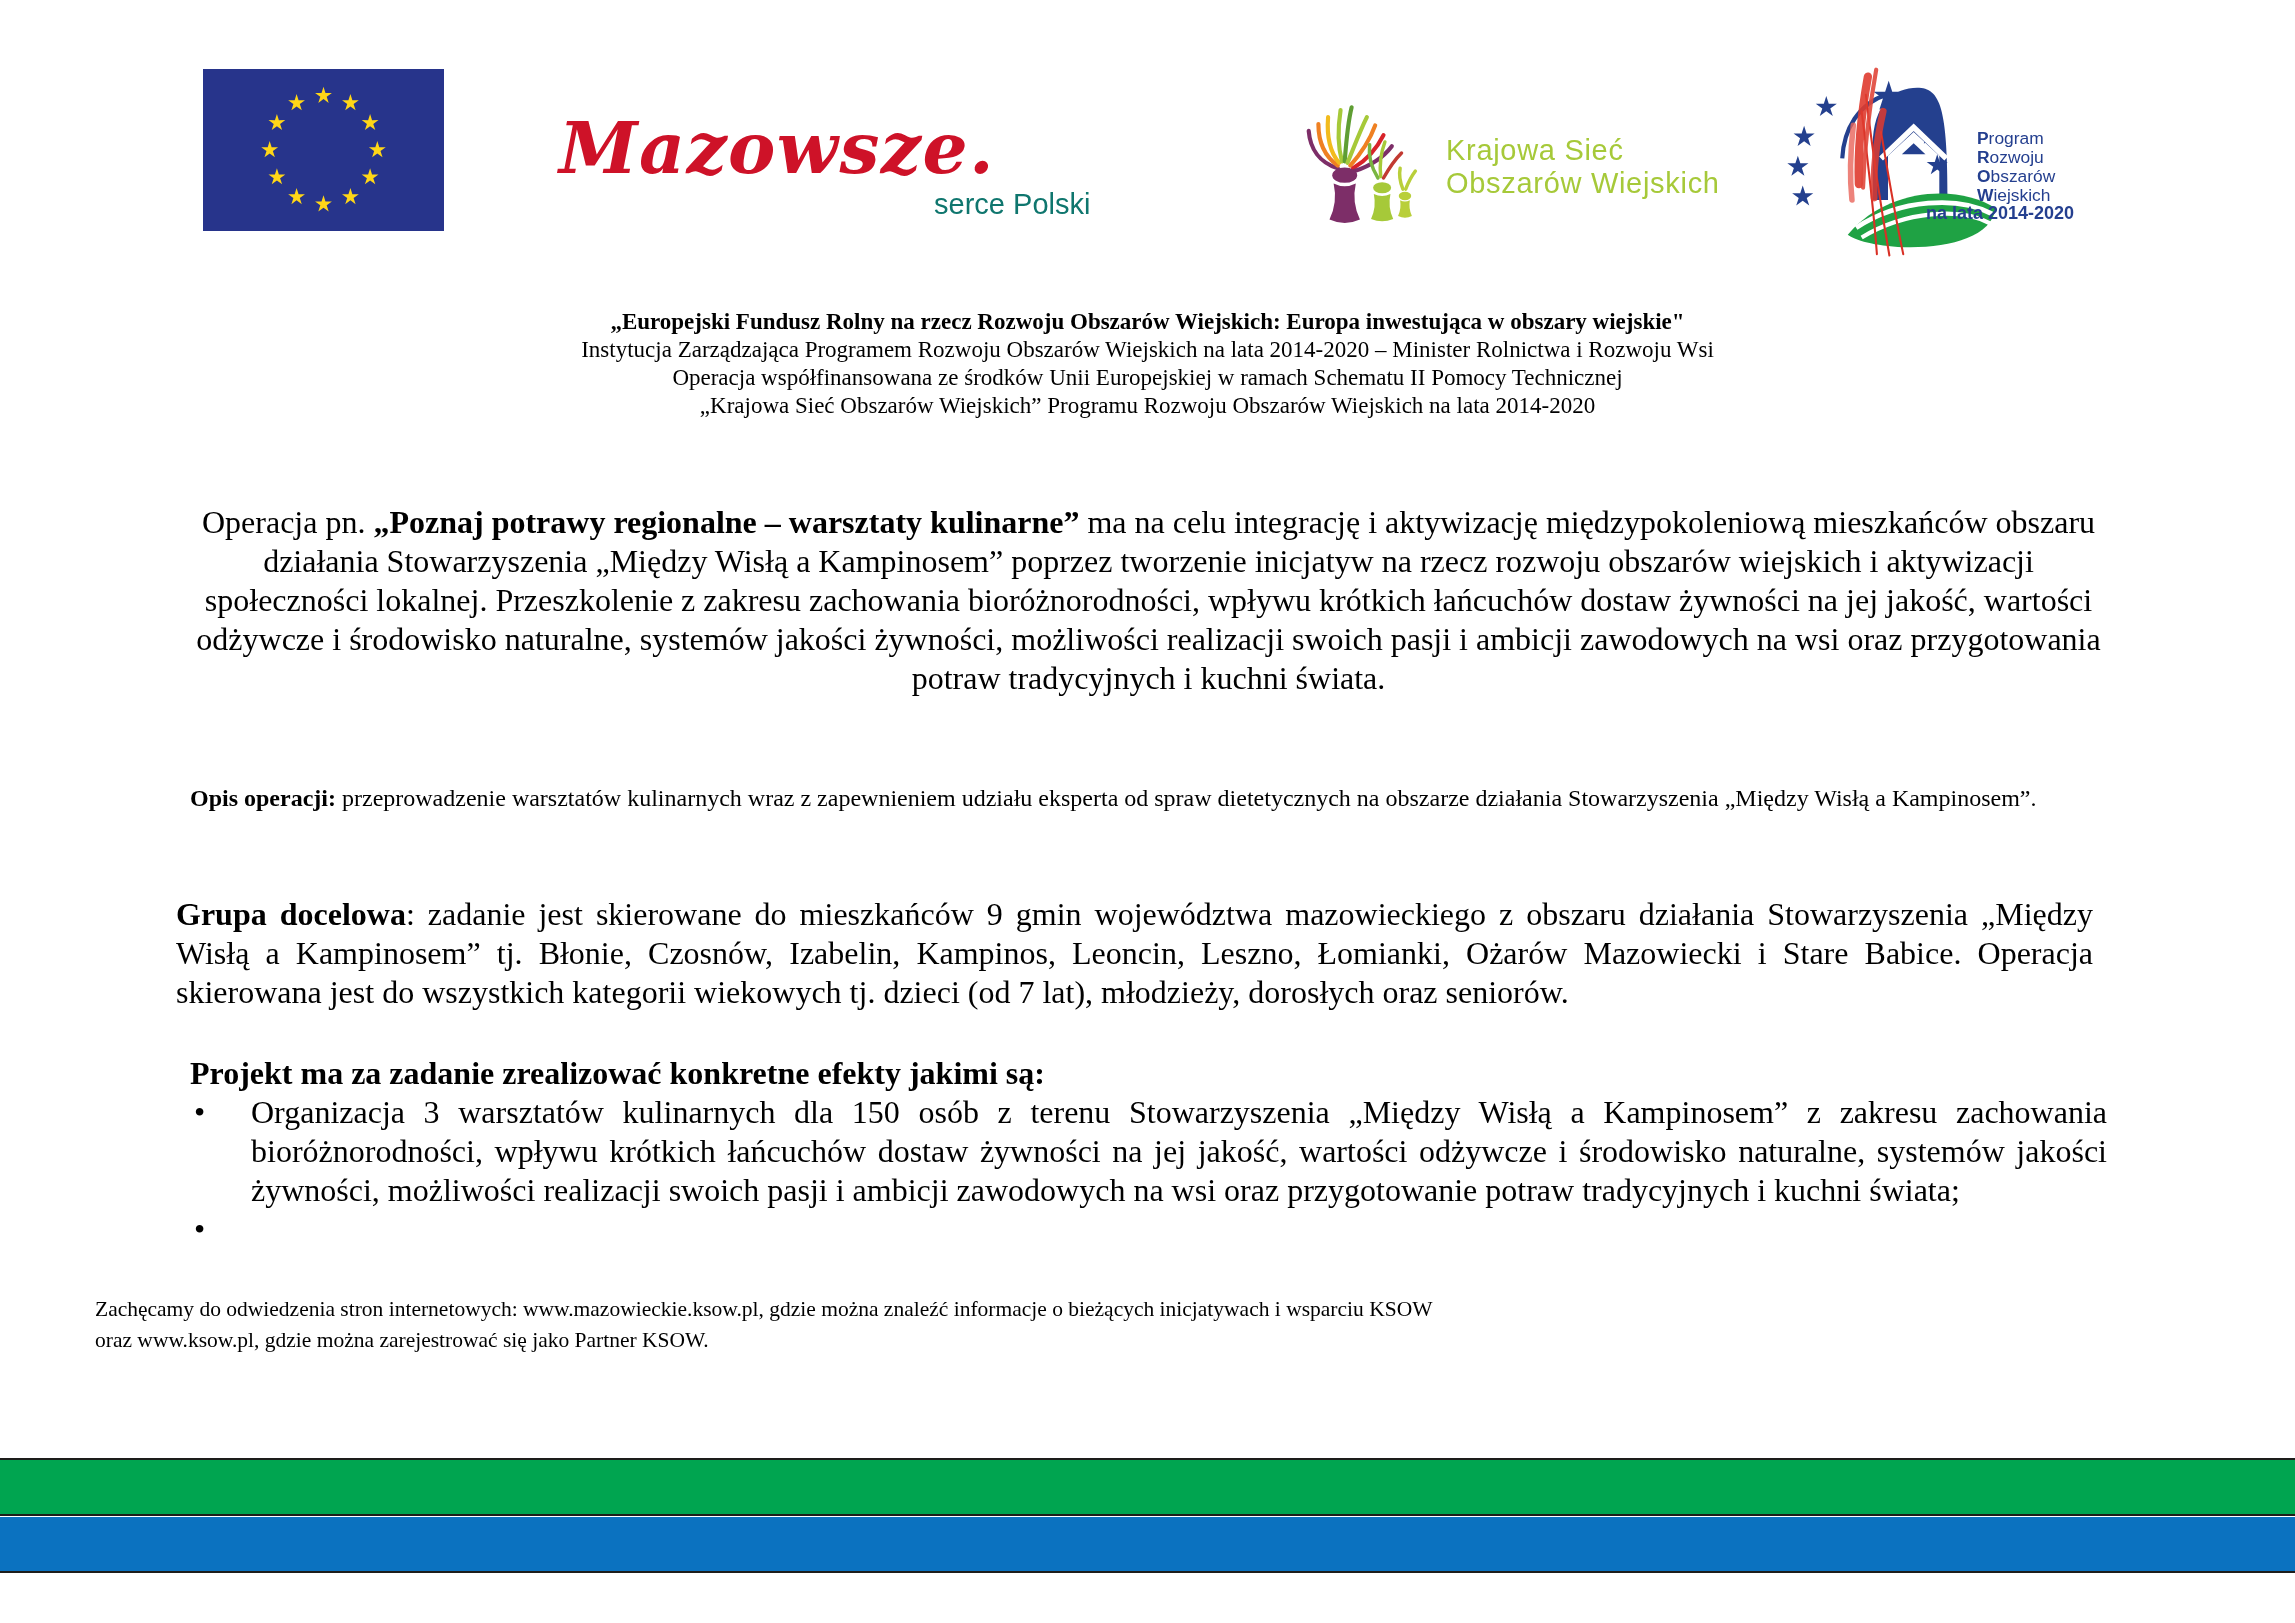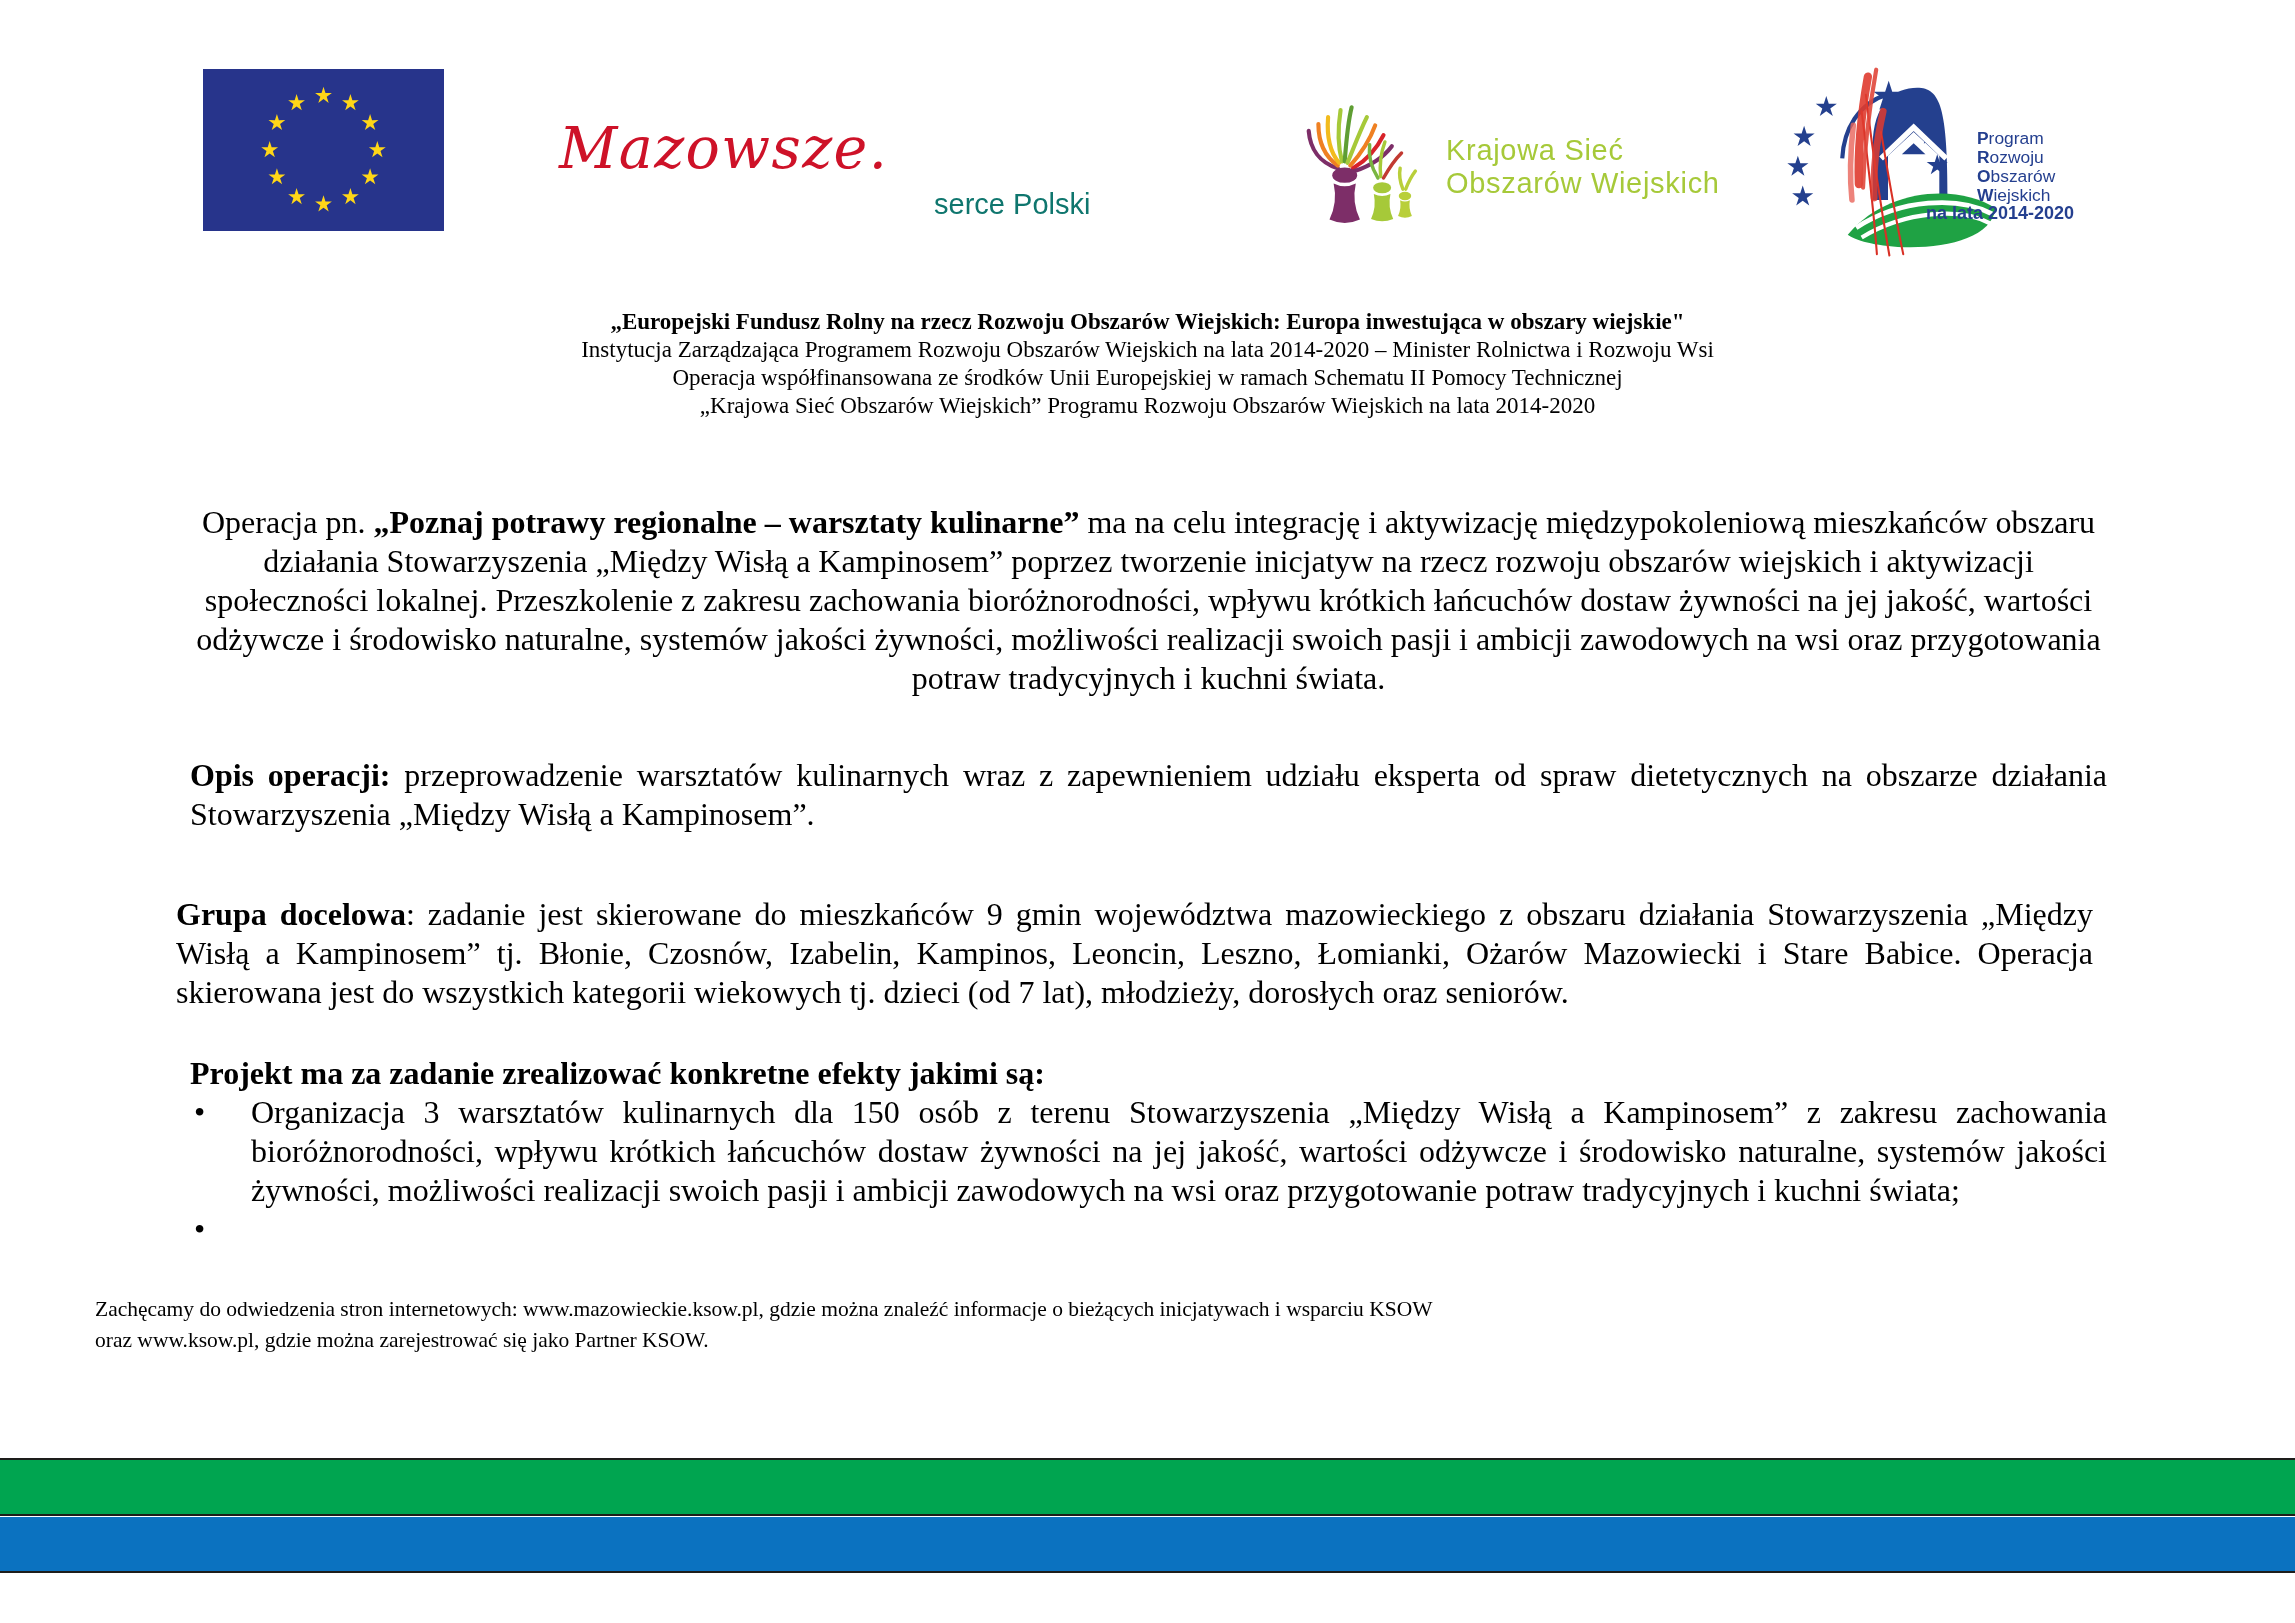--- a/index.html
+++ b/index.html
@@ -13,22 +13,22 @@
   }
   .abs{position:absolute;}
 
   
   .eu-flag{left:203px;top:69px;width:241px;height:162px;}
   .eu-flag svg{display:block;width:100%;height:100%;}
 
   .mazowsze{left:559px;top:111px;width:555px;height:111px;}
   .mazowsze .wordmark{
     font-family:"DejaVu Serif", serif;
-    font-style:italic;font-weight:normal;
-    font-size:57px;line-height:75px;
+    font-style:italic;font-weight:bold;
+    font-size:71px;line-height:75px;
     letter-spacing:1.4px;
     white-space:nowrap;
   }
   .mazowsze .tagline{
     font-family:"Liberation Sans", sans-serif;
     font-size:29px;line-height:30.5px;
     color:#0f766e;
     text-align:right;
     padding-right:23.6px;
     margin-top:2.8px;
@@ -69,21 +69,21 @@
   }
   .funding-header .l1{font-weight:bold;}
 
   .intro{
     left:190px;top:503px;width:1917px;
     font-size:32px;line-height:39px;
     text-align:center;
   }
   .intro .b{font-weight:bold;}
 
-  .opis{left:190px;top:756px;width:1917px;font-size:32px;line-height:39px;text-align:justify;}
+  .opis{left:190px;top:779px;width:1917px;font-size:24px;line-height:39px;text-align:justify;}
   .opis .lbl{font-weight:bold;}
 
   .grupa{left:176px;top:895px;width:1917px;font-size:32px;line-height:39px;text-align:justify;}
   .grupa .lbl{font-weight:bold;}
 
   .effects{left:190px;top:1054px;width:1917px;font-size:32px;line-height:39px;}
   .effects .hd{font-weight:bold;}
   .effects ul{list-style:none;margin:0;padding:0 0 0 61px;}
   .effects li{position:relative;text-align:justify;}
   .effects li .bullet{position:absolute;left:-57px;top:0;}

